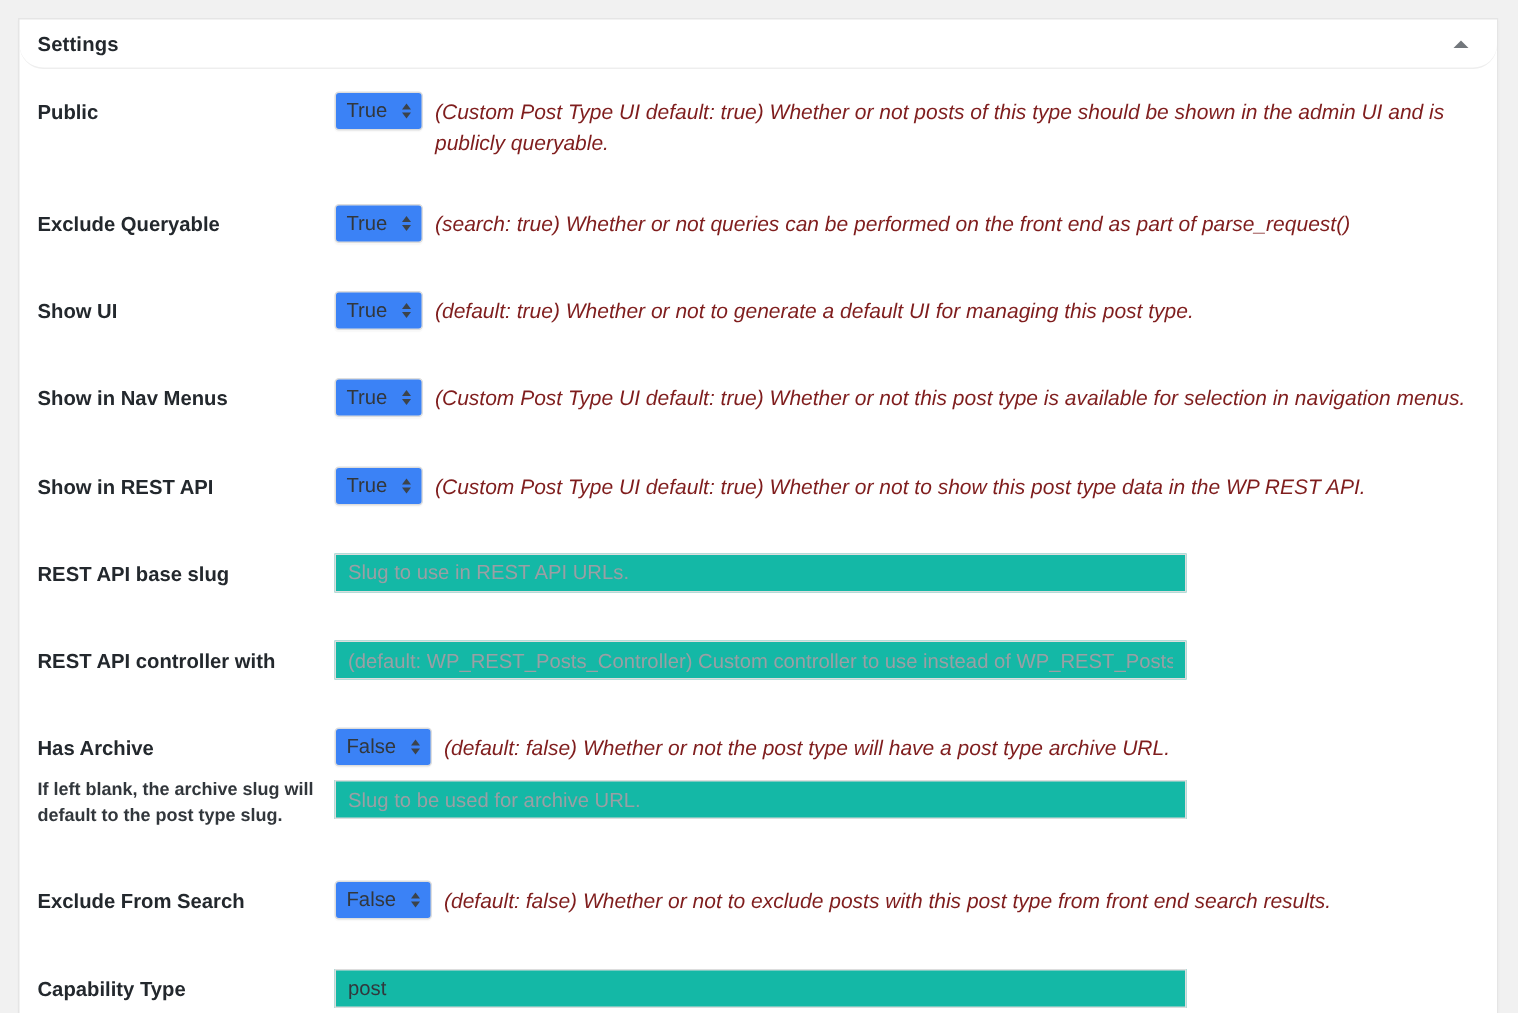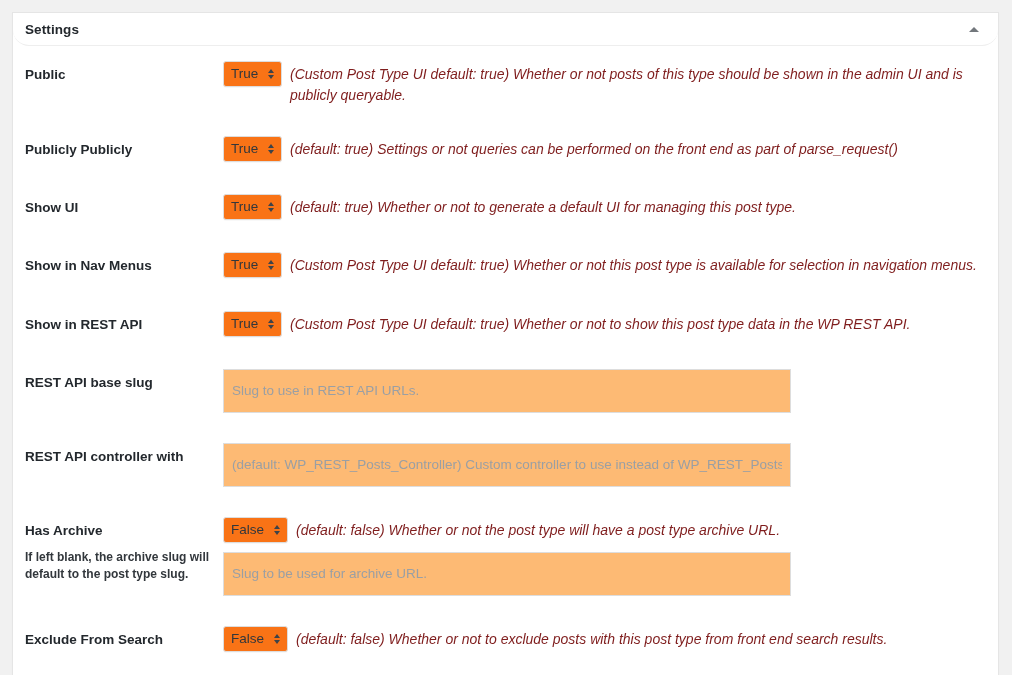--- a/index.html
+++ b/index.html
@@ -109,21 +109,21 @@
     vertical-align: top;
     position: relative;
   }
   select.cpt-select {
     appearance: none;
     -webkit-appearance: none;
     -moz-appearance: none;
     font-family: "Liberation Sans", sans-serif;
     font-size: 13.5px;
     color: #32373c;
-    background: #f97316;
+    background: #3b82f6;
     border: 1px solid #dddddd;
     border-radius: 3px;
     padding: 3px 22px 3px 7px;
     height: 26px;
     line-height: 18px;
     box-sizing: border-box;
     cursor: pointer;
     box-shadow: 0 1px 1px rgba(0,0,0,0.03);
   }
   .sel-arrow {
@@ -175,23 +175,23 @@
     flex: 1;
     padding-top: 3px;
   }
 
   input.cpt-text {
     font-family: "Liberation Sans", sans-serif;
     font-size: 13.5px;
     color: #32373c;
     border: 1px solid #dddddd;
     border-radius: 0;
-    background: #fdba74;
+    background: #14b8a6;
     padding: 4px 8px;
-    height: 44px;
+    height: 26px;
     width: 568px;
     box-sizing: border-box;
     line-height: 18px;
   }
   input.cpt-text::placeholder {
     color: #9a9fa4;
     opacity: 1;
   }
 
   .archive-slug {
@@ -233,34 +233,34 @@
                     <i class="down"></i>
                   </span>
               </span>
               <span class="desc">(Custom Post Type UI default: true) Whether or not posts of this type should be shown in the admin UI and is publicly queryable.</span>
             </div>
           </td>
         </tr>
 
         <tr>
           <th>
-            <span class="label-text">Publicly Publicly</span>
-          </th>
-          <td>
-            <div class="row-inline">
-              <span class="sel-wrap">
-                <select class="cpt-select">
-                  <option>True</option>
-                </select>
-                <span class="sel-arrow">
-                    <i class="up"></i>
-                    <i class="down"></i>
-                  </span>
-              </span>
-              <span class="desc">(default: true) Settings or not queries can be performed on the front end as part of parse_request()</span>
+            <span class="label-text">Exclude Queryable</span>
+          </th>
+          <td>
+            <div class="row-inline">
+              <span class="sel-wrap">
+                <select class="cpt-select">
+                  <option>True</option>
+                </select>
+                <span class="sel-arrow">
+                    <i class="up"></i>
+                    <i class="down"></i>
+                  </span>
+              </span>
+              <span class="desc">(search: true) Whether or not queries can be performed on the front end as part of parse_request()</span>
             </div>
           </td>
         </tr>
 
         <tr>
           <th>
             <span class="label-text">Show UI</span>
           </th>
           <td>
             <div class="row-inline">

